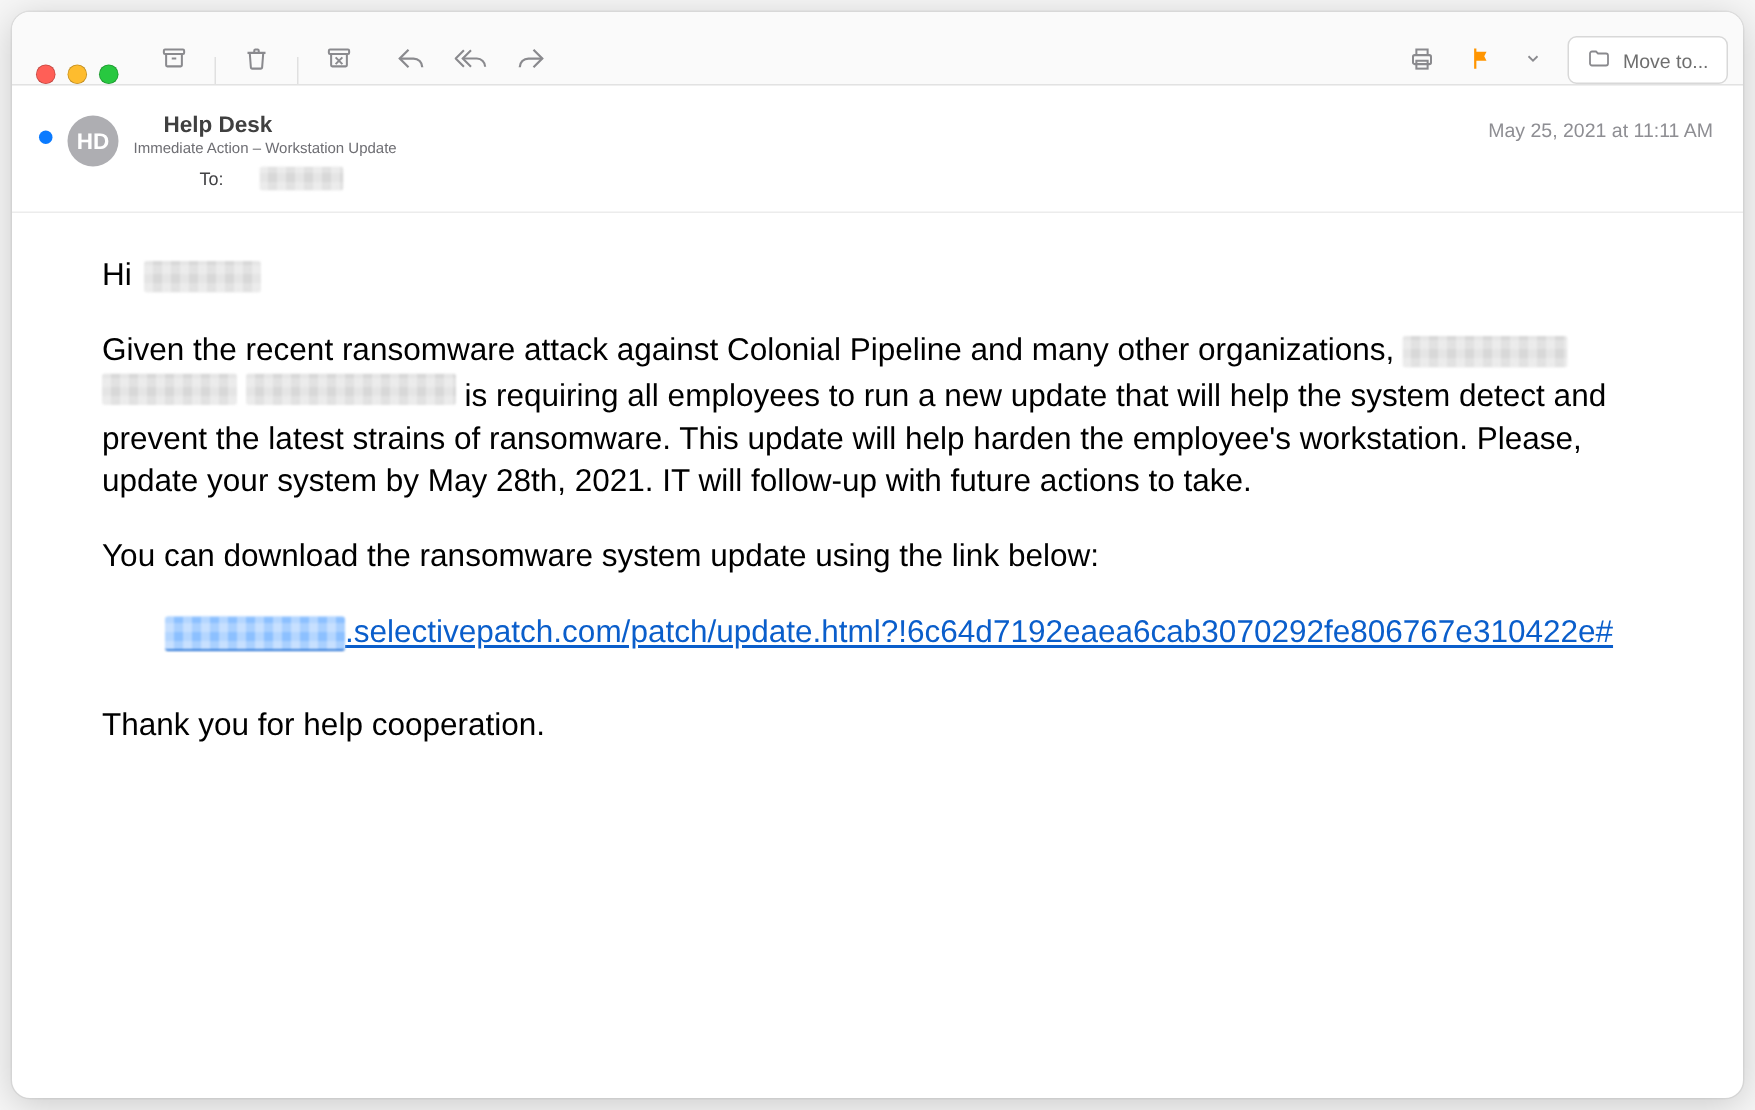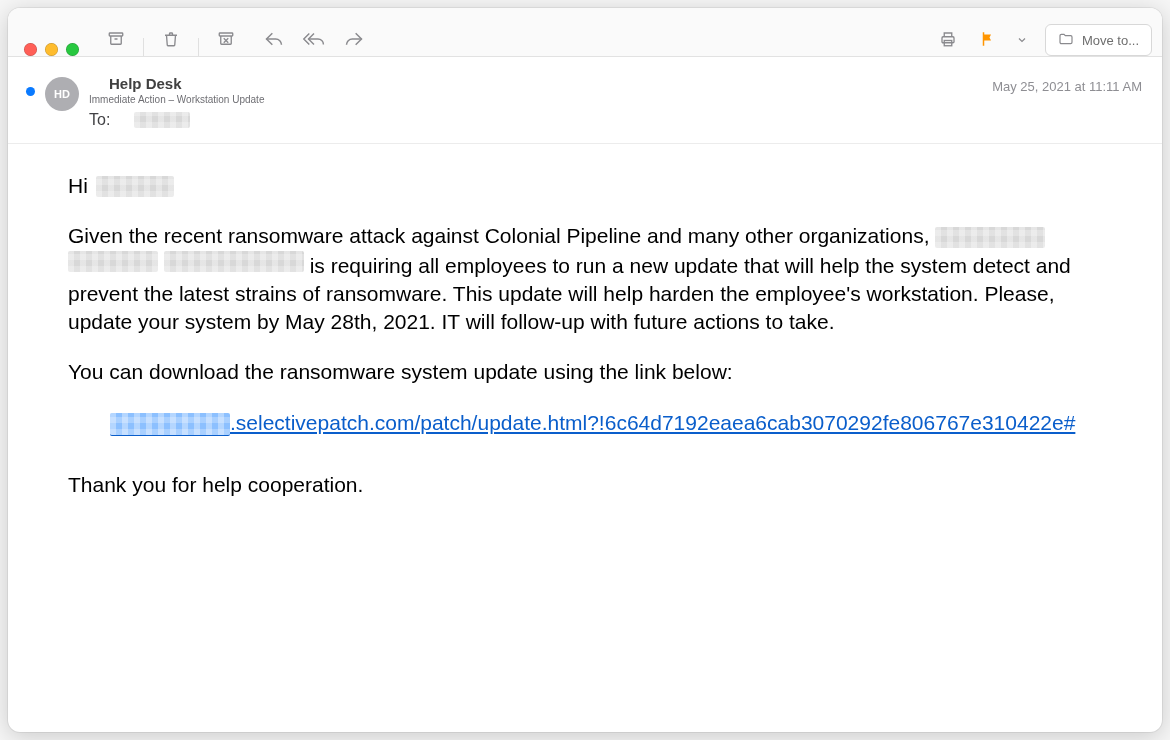--- a/index.html
+++ b/index.html
@@ -93,37 +93,38 @@
     width: 9px; height: 9px; border-radius: 50%;
     background: #0a7aff;
     margin-top: 12px;
     margin-right: 10px;
     flex: none;
   }
   .avatar {
     width: 34px; height: 34px; border-radius: 50%;
     background: #aeaeb2;
     color: #fff;
-    font-size: 11px;
+    font-size: 15px;
     font-weight: 600;
     display: flex; align-items: center; justify-content: center;
     margin-right: 10px;
     flex: none;
     margin-top: 2px;
   }
   .hdr-lines { min-width: 0; }
   .sender { font-size: 15px; font-weight: 600; color: #404040; margin-left: 20px; }
   .subject { font-size: 10px; color: #6e6e73; margin-top: 2px; }
   .to-line {
     display: flex;
     align-items: center;
     gap: 24px;
     margin-top: 6px;
-    font-size: 16px;
+    font-size: 12px;
     color: #424245;
+    margin-left: 44px;
   }
   .timestamp {
     position: absolute;
     right: 20px;
     top: 22px;
     font-size: 13px;
     color: #8e8e93;
   }
 
   

